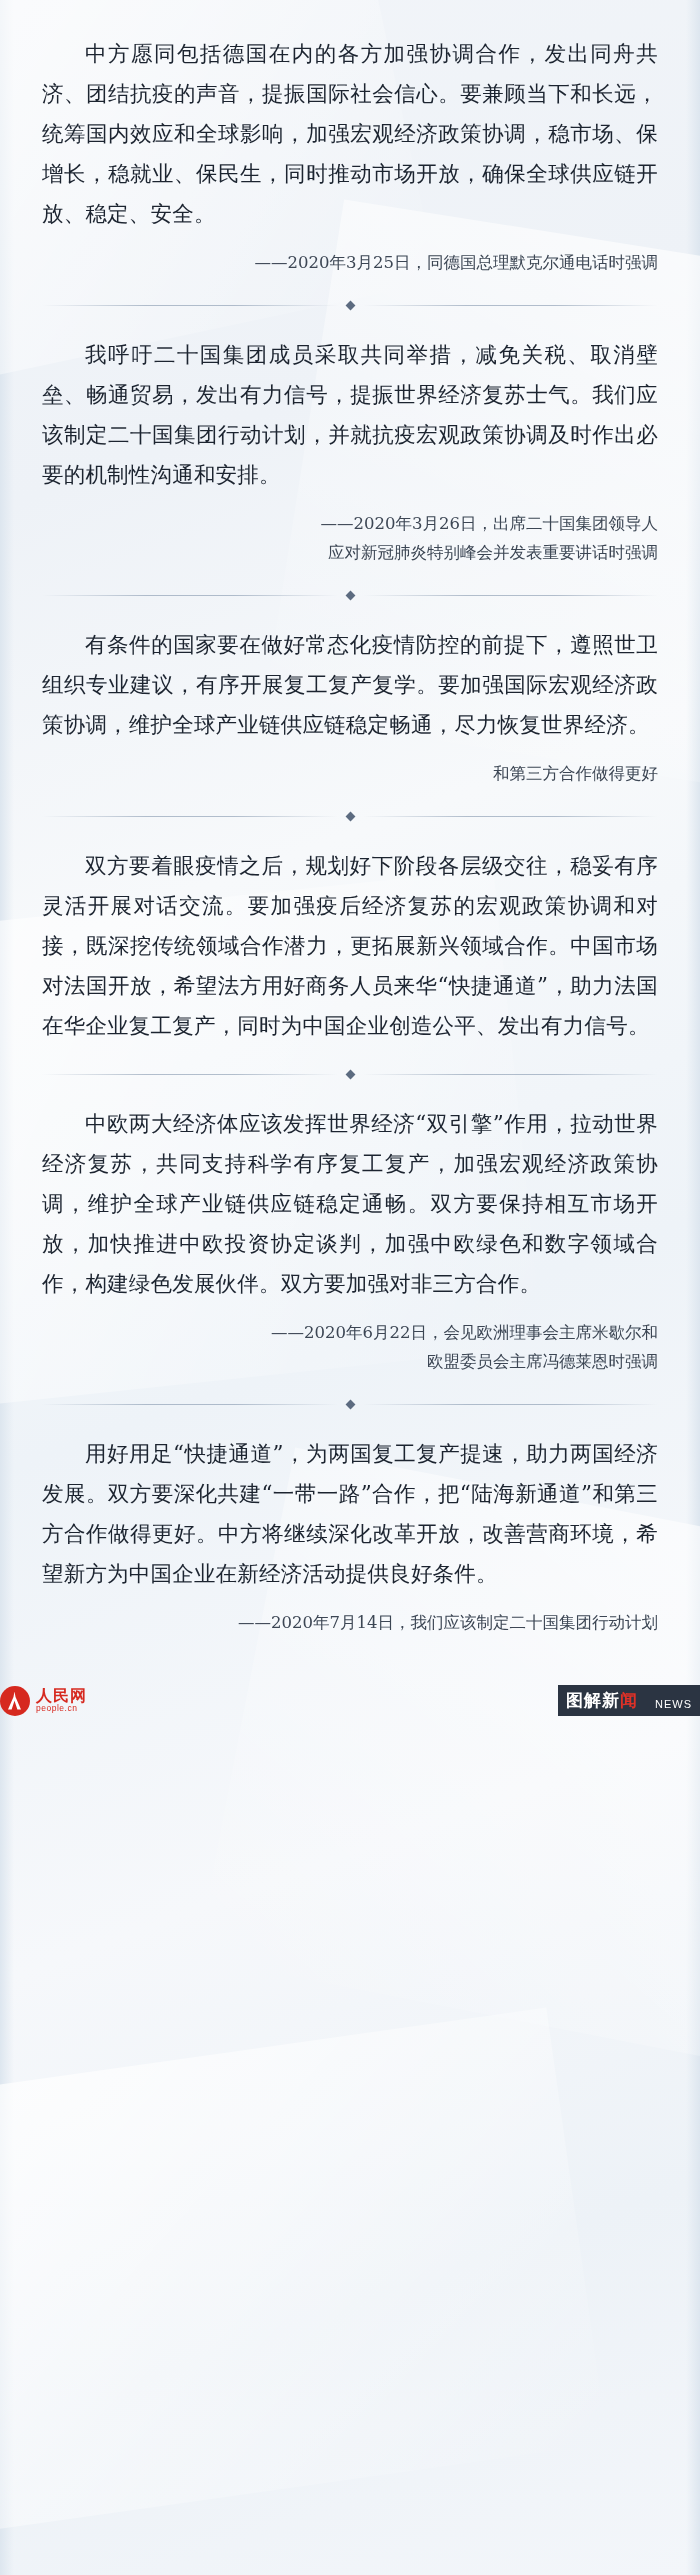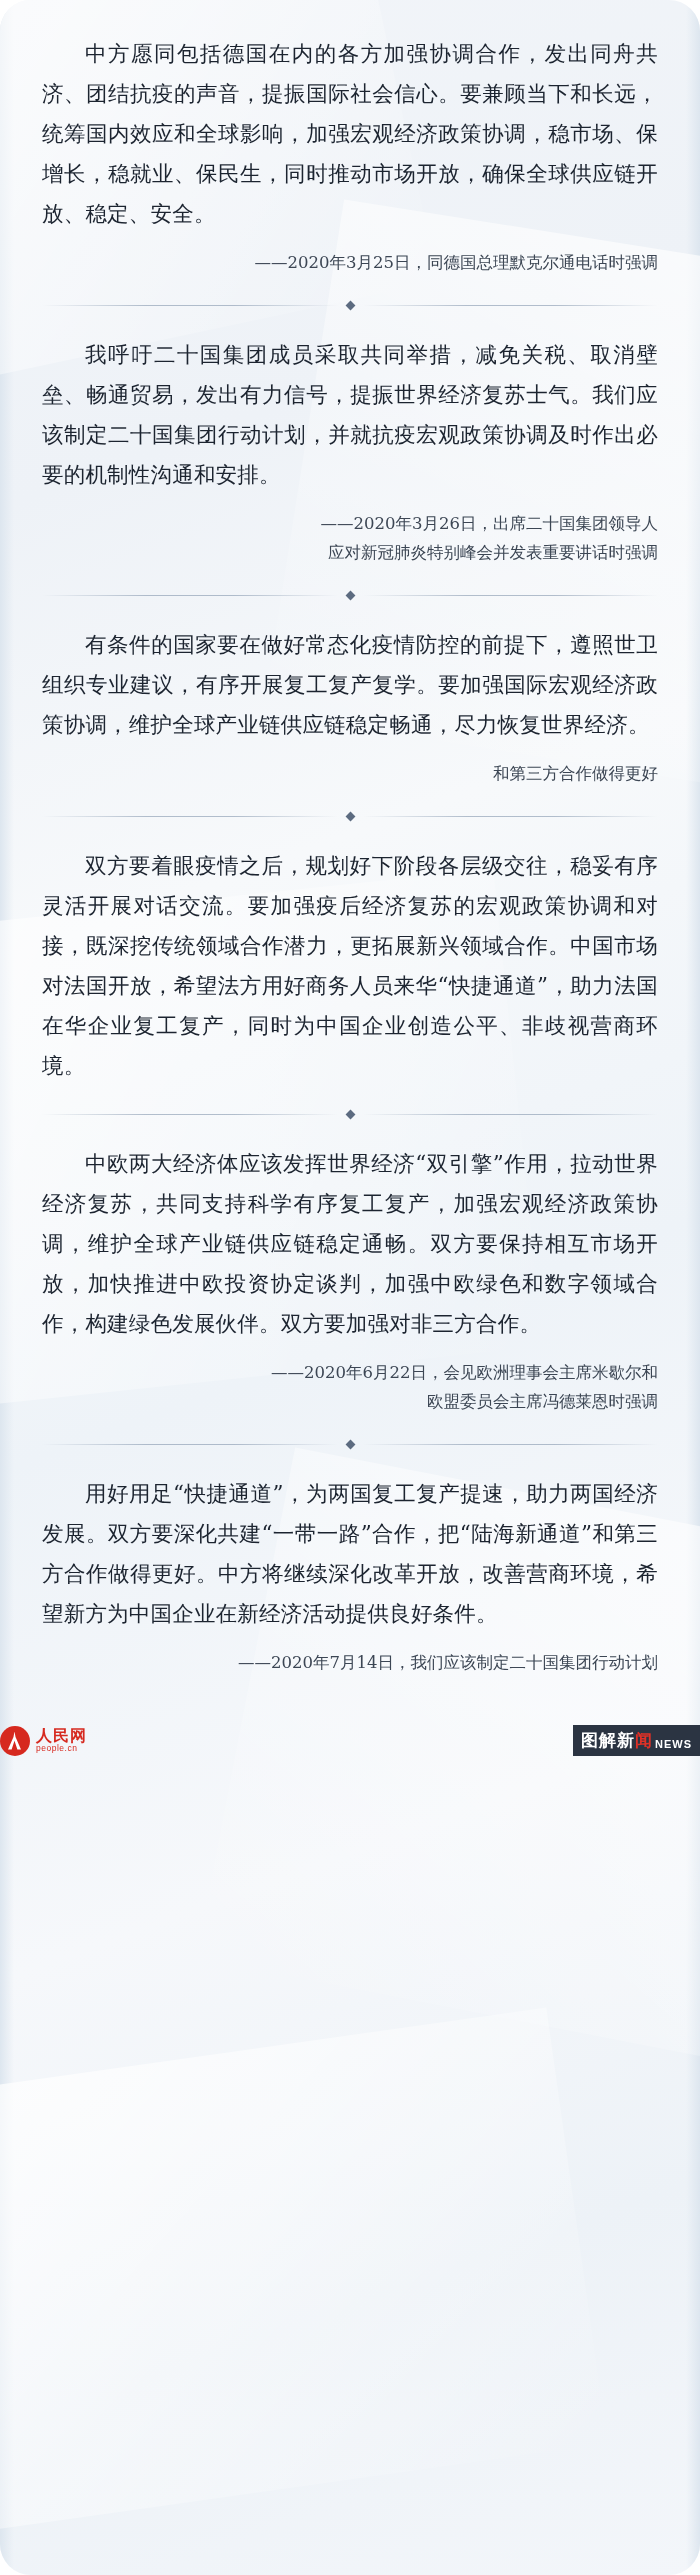--- a/index.html
+++ b/index.html
@@ -13,21 +13,20 @@
   }
   .page {
     position: relative;
     width: 700px;
     min-height: 2575px;
     box-sizing: border-box;
     background:
       linear-gradient(160deg, #f2f5f9 0%, #eef2f7 18%, #f7f9fb 34%, #eef3f8 52%, #f6f8fb 70%, #edf2f7 86%, #f3f6fa 100%);
     overflow: hidden;
     padding: 0;
-    border-radius: 31px;
   }
   
   .wash {
     position: absolute;
     pointer-events: none;
   }
   .wash.w1 {
     left: -120px; top: -80px; width: 520px; height: 420px;
     background: linear-gradient(135deg, rgba(255,255,255,0.85), rgba(223,233,243,0.0));
     transform: rotate(-12deg);
@@ -167,22 +166,22 @@
     font-size: 17px;
     font-weight: bold;
     padding: 4px 8px;
     letter-spacing: 1px;
   }
   .brand-tujie .accent {
     color: #e03127;
   }
   .brand-tujie .news {
     font-size: 11px;
-    font-weight: bold;
-    margin-left: 2px;
+    font-weight: normal;
+    margin-left: 17px;
     align-self: flex-end;
     padding-bottom: 2px;
   }
 </style>
 </head>
 <body>
 
 <div class="page">
   <div class="edge-left"></div>
   <div class="edge-right"></div>
@@ -225,21 +224,21 @@
         <span class="line">和第三方合作做得更好</span>
       </div>
     </div>
     <div class="divider">
       <span class="bar"></span>
       <span class="dot"></span>
       <span class="bar"></span>
     </div>
 
     <div class="quote-block">
-      <p class="quote-text">双方要着眼疫情之后，规划好下阶段各层级交往，稳妥有序灵活开展对话交流。要加强疫后经济复苏的宏观政策协调和对接，既深挖传统领域合作潜力，更拓展新兴领域合作。中国市场对法国开放，希望法方用好商务人员来华“快捷通道”，助力法国在华企业复工复产，同时为中国企业创造公平、非歧视营商环境。</p>
+      <p class="quote-text">双方要着眼疫情之后，规划好下阶段各层级交往，稳妥有序灵活开展对话交流。要加强疫后经济复苏的宏观政策协调和对接，既深挖传统领域合作潜力，更拓展新兴领域合作。中国市场对法国开放，希望法方用好商务人员来华“快捷通道”，助力法国在华企业复工复产，同时为中国企业创造公平、发出有力信号。</p>
     </div>
     <div class="divider">
       <span class="bar"></span>
       <span class="dot"></span>
       <span class="bar"></span>
     </div>
 
     <div class="quote-block">
       <p class="quote-text">中欧两大经济体应该发挥世界经济“双引擎”作用，拉动世界经济复苏，共同支持科学有序复工复产，加强宏观经济政策协调，维护全球产业链供应链稳定通畅。双方要保持相互市场开放，加快推进中欧投资协定谈判，加强中欧绿色和数字领域合作，构建绿色发展伙伴。双方要加强对非三方合作。</p>
       <div class="attrib">

